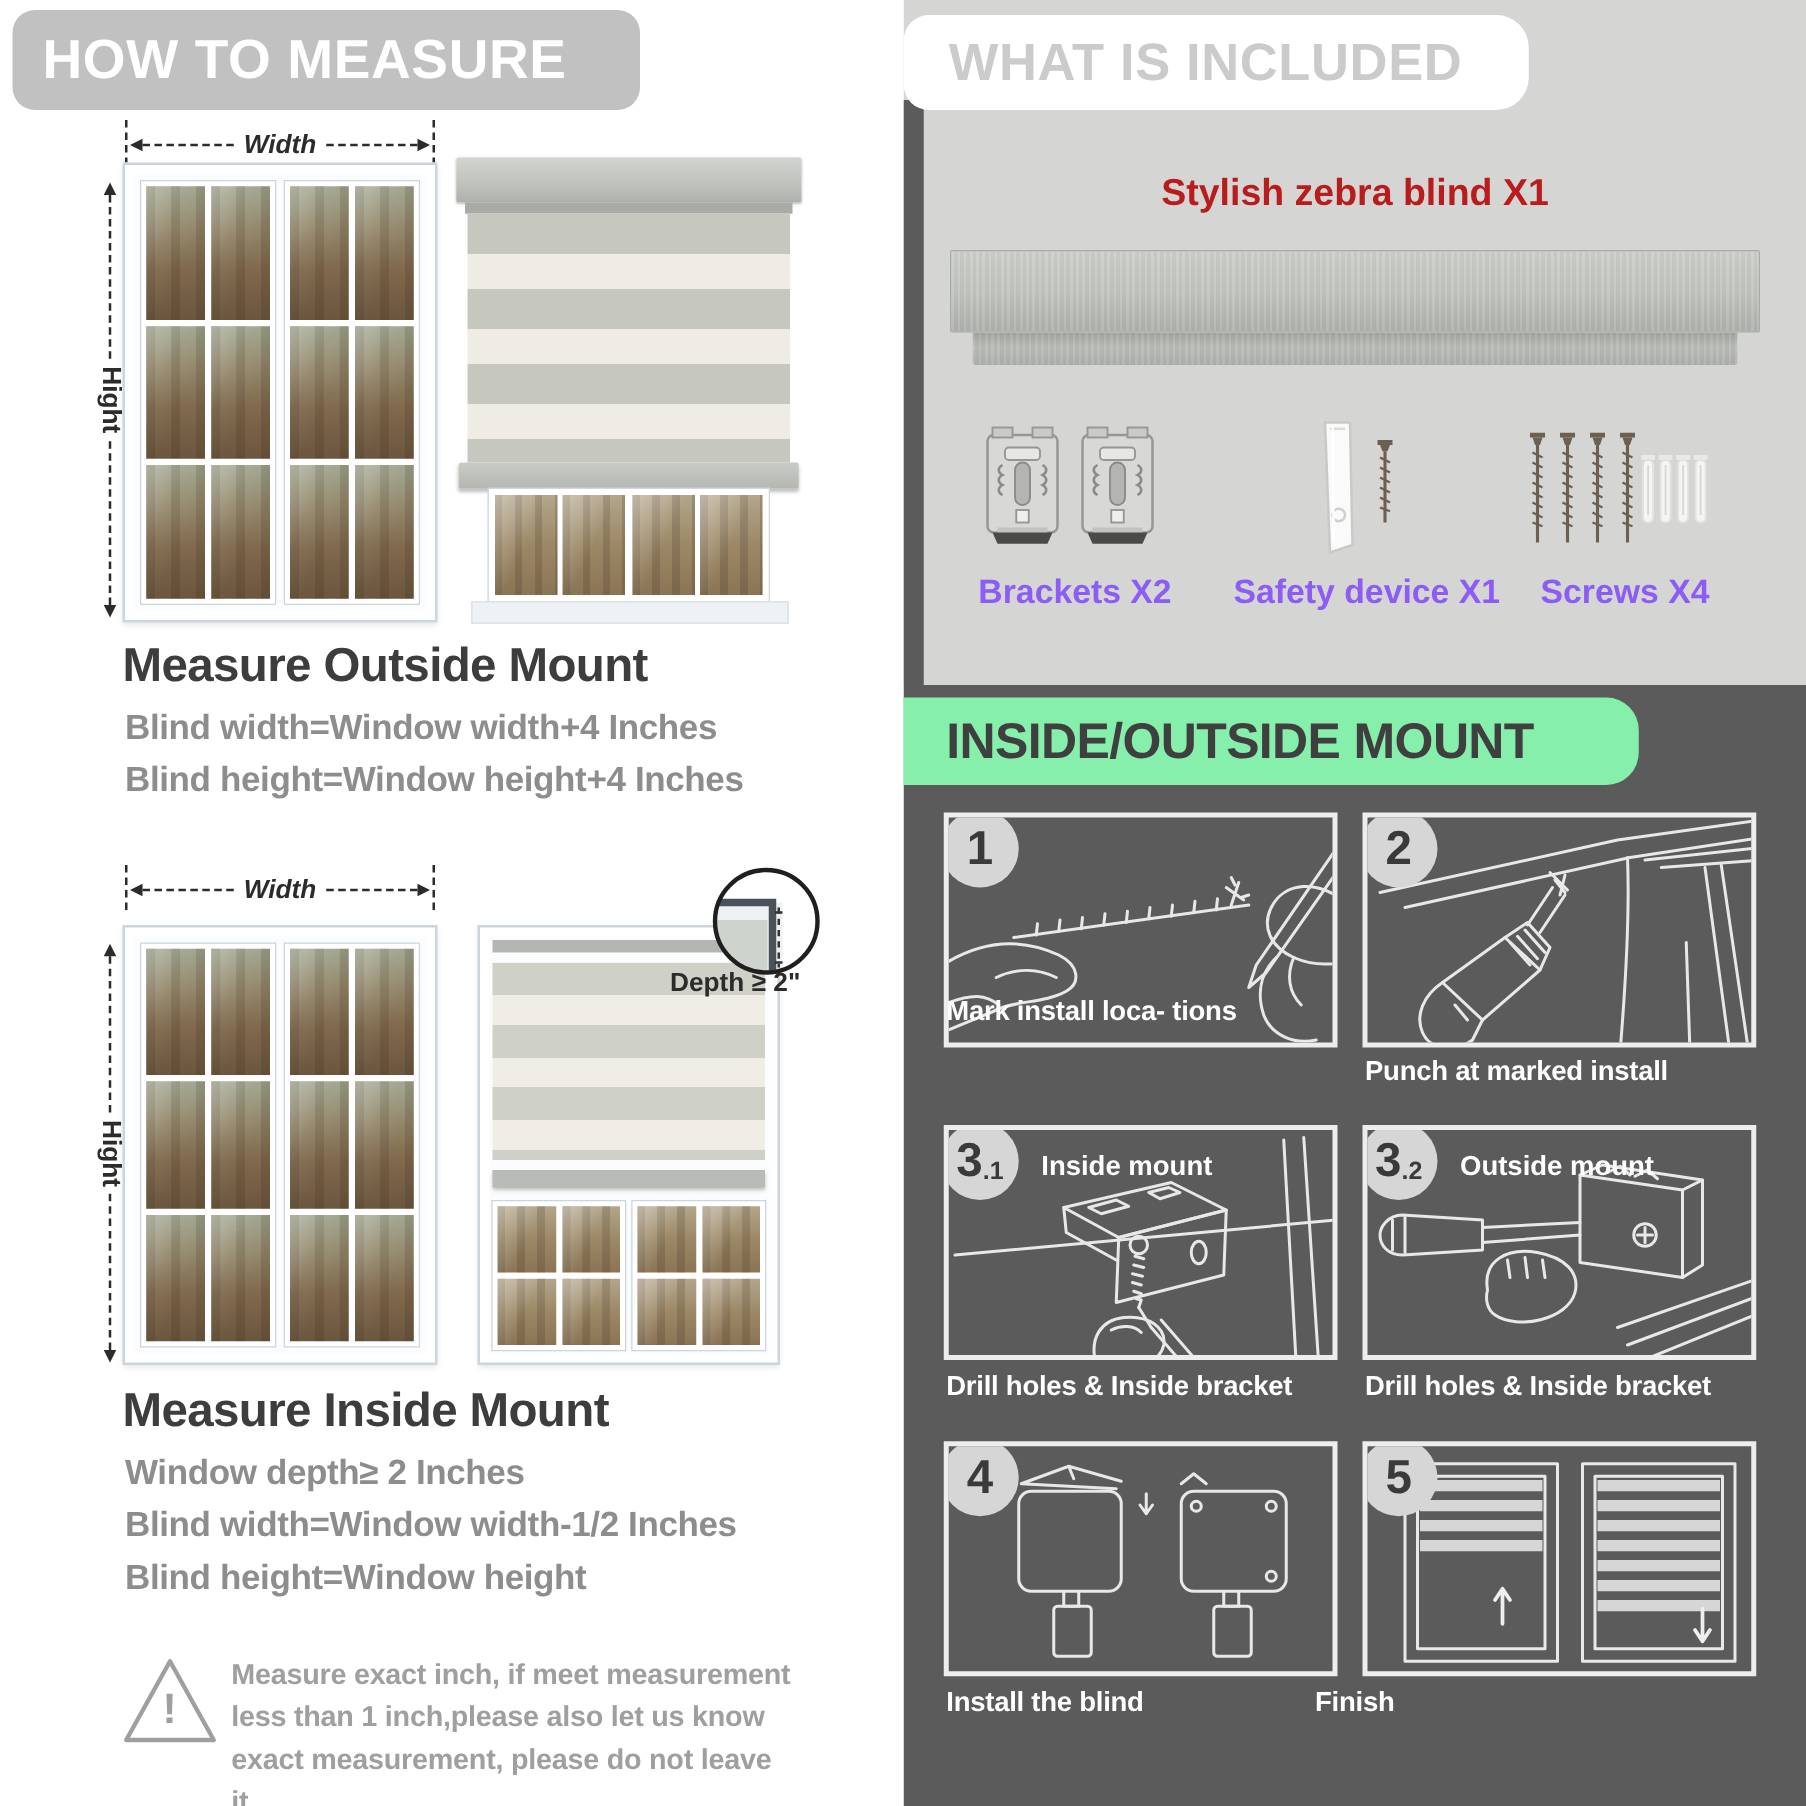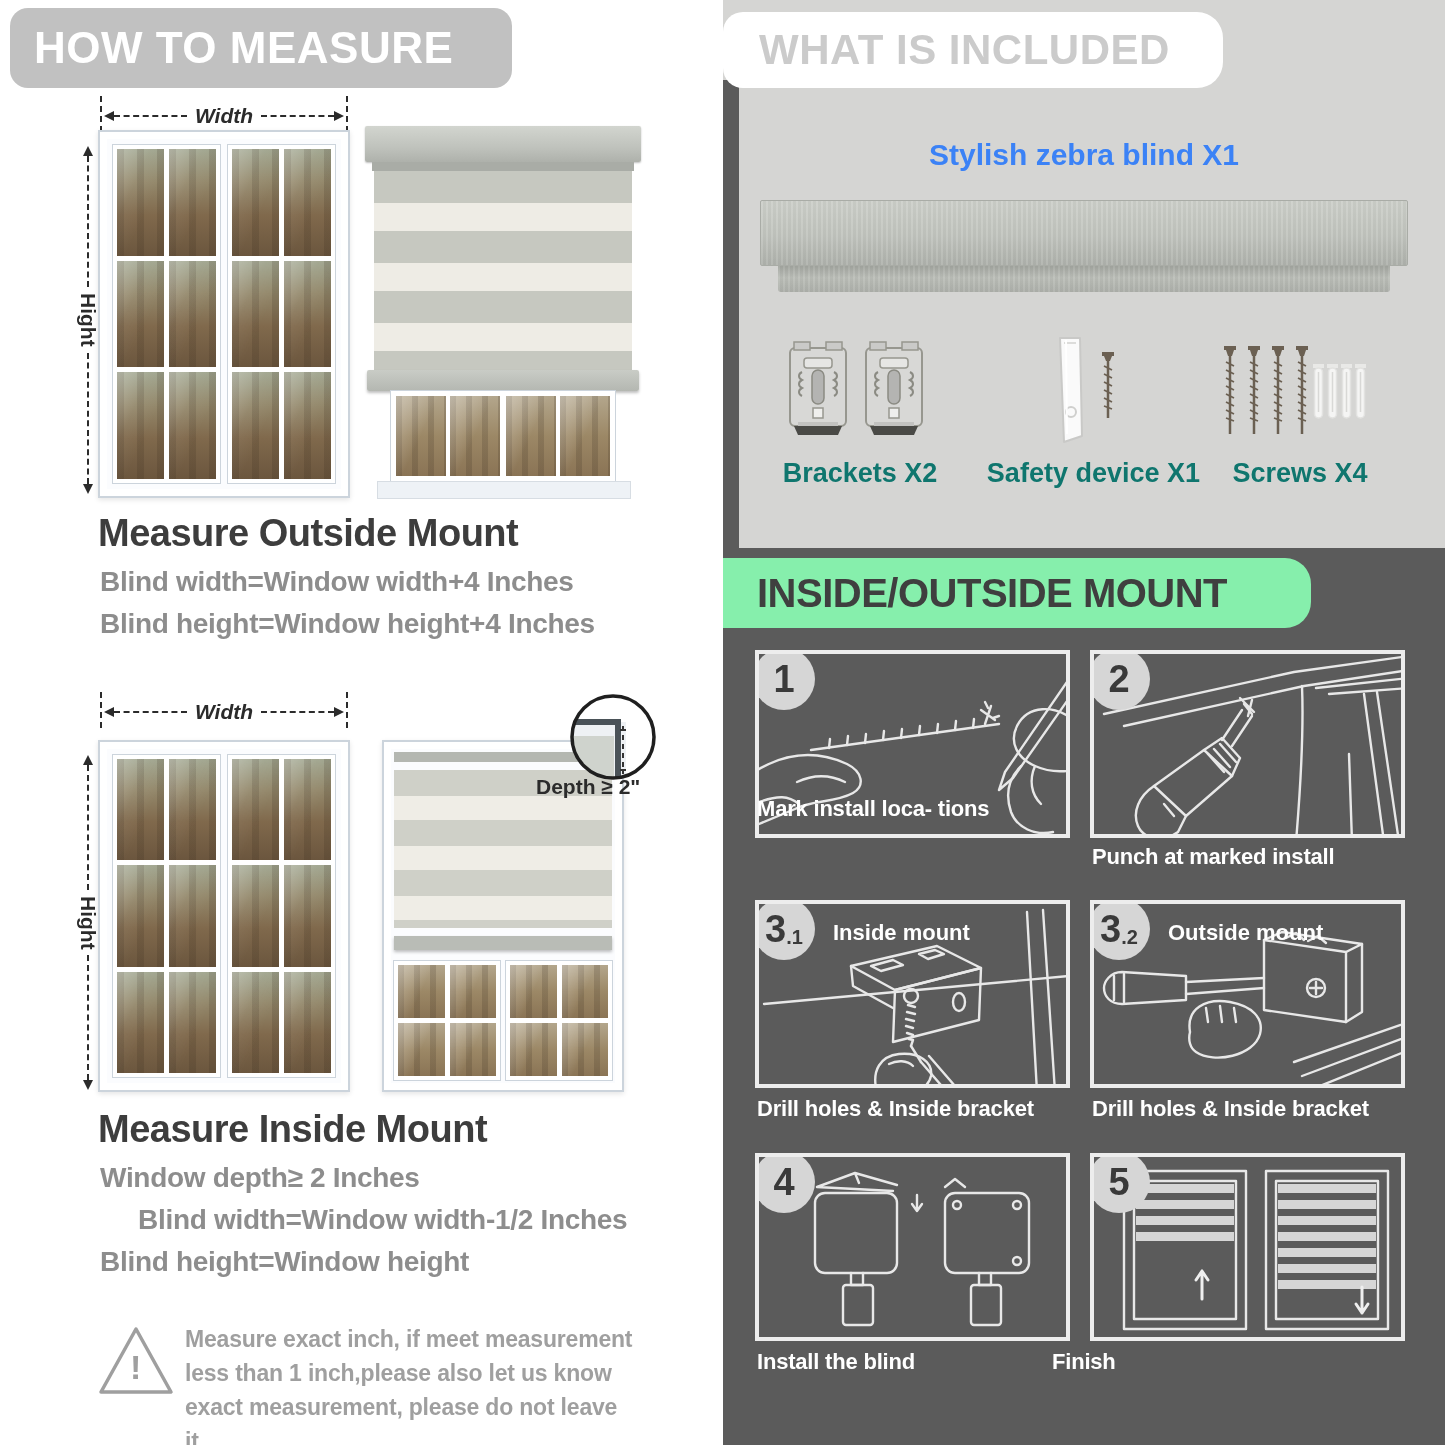--- a/index.html
+++ b/index.html
@@ -82,35 +82,35 @@
   .warn-mark{position:absolute;color:#9f9f9f;font-size:34px;font-weight:bold;}
 
   
   .panel-light{left:723px;top:0;width:722px;height:548px;background:#d5d5d3;}
   .dark-strip{left:723px;top:80px;width:16px;height:468px;background:#5b5b5b;}
   .hdr-included{
     left:723px;top:12px;width:500px;height:76px;background:#ffffff;border-radius:20px 26px 26px 20px;
     display:flex;align-items:center;padding-left:36px;box-sizing:border-box;
   }
   .hdr-included span{color:#cbcbcb;font-size:42px;font-weight:bold;letter-spacing:.5px;}
-  .product-lbl{left:723px;top:138px;width:722px;text-align:center;color:#3b82f6;font-size:30px;font-weight:bold;}
+  .product-lbl{left:723px;top:138px;width:722px;text-align:center;color:#b91c1c;font-size:30px;font-weight:bold;}
   .rail-main{
     left:760px;top:200px;width:648px;height:66px;border-radius:2px;
     background:
       repeating-linear-gradient(90deg, rgba(255,255,255,.07) 0 2px, rgba(0,0,0,.03) 2px 5px),
       linear-gradient(180deg,#cdd0ca 0%,#c2c5bf 55%,#b0b3ad 100%);
     border:1px solid #a9aca6;box-sizing:border-box;
   }
   .rail-lip{
     left:778px;top:266px;width:612px;height:26px;border-radius:0 0 3px 3px;
     background:
       repeating-linear-gradient(90deg, rgba(255,255,255,.06) 0 2px, rgba(0,0,0,.03) 2px 5px),
       linear-gradient(180deg,#a3a6a0 0%,#bcbfb9 45%,#aeb1ab 100%);
   }
-  .comp-cap{position:absolute;top:458px;color:#0f766e;font-size:27px;font-weight:bold;text-align:center;}
+  .comp-cap{position:absolute;top:458px;color:#8b5cf6;font-size:27px;font-weight:bold;text-align:center;}
 
   .panel-dark{left:723px;top:548px;width:722px;height:897px;background:#5b5b5b;}
   .hdr-mount{
     left:723px;top:558px;width:588px;height:70px;background:#86efac;border-radius:0 26px 26px 0;
     display:flex;align-items:center;padding-left:34px;box-sizing:border-box;
   }
   .hdr-mount span{color:#3f3f3f;font-size:40px;font-weight:bold;letter-spacing:-.5px;}
 
   .step-box{position:absolute;width:315px;height:188px;border:4px solid #ededed;box-sizing:border-box;overflow:hidden;}
   .step-box svg.art{position:absolute;left:0;top:0;}
@@ -259,21 +259,21 @@
       <path d="M55,34 L55,82" stroke="#333" stroke-width="2" stroke-dasharray="5 4" fill="none"></path>
       <path d="M52,38 L58,38 M52,78 L58,78" stroke="#333" stroke-width="2"></path>
     </g>
     <circle cx="45" cy="45" r="41" fill="none" stroke="#1f1f1f" stroke-width="3.5"></circle>
   </svg>
 </div>
 <div class="depth-lbl" style="left:536px;top:775px;">Depth ≥ 2"</div>
 
 <div class="abs sec-title" style="left:98px;top:1108px;">Measure Inside Mount</div>
 <div class="abs sec-line" style="left:100px;top:1162px;">Window depth≥ 2 Inches</div>
-<div class="abs sec-line" style="left:100px;top:1204px;margin-left:38px;">Blind width=Window width-1/2 Inches</div>
+<div class="abs sec-line" style="left:100px;top:1204px;">Blind width=Window width-1/2 Inches</div>
 <div class="abs sec-line" style="left:100px;top:1246px;">Blind height=Window height</div>
 
 <div class="abs" style="left:96px;top:1322px;width:80px;height:78px;">
   <svg width="80" height="78" viewBox="0 0 80 78">
     <path d="M40,7 L75,70 L5,70 Z" fill="none" stroke="#9f9f9f" stroke-width="3.5" stroke-linejoin="round"></path>
   </svg>
   <span class="warn-mark" style="left:34px;top:26px;position:absolute;">!</span>
 </div>
 <div class="abs warn-text" style="left:185px;top:1322px;width:450px;">Measure exact inch, if meet measurement less than 1 inch,please also let us know exact measurement, please do not leave it</div>
 

